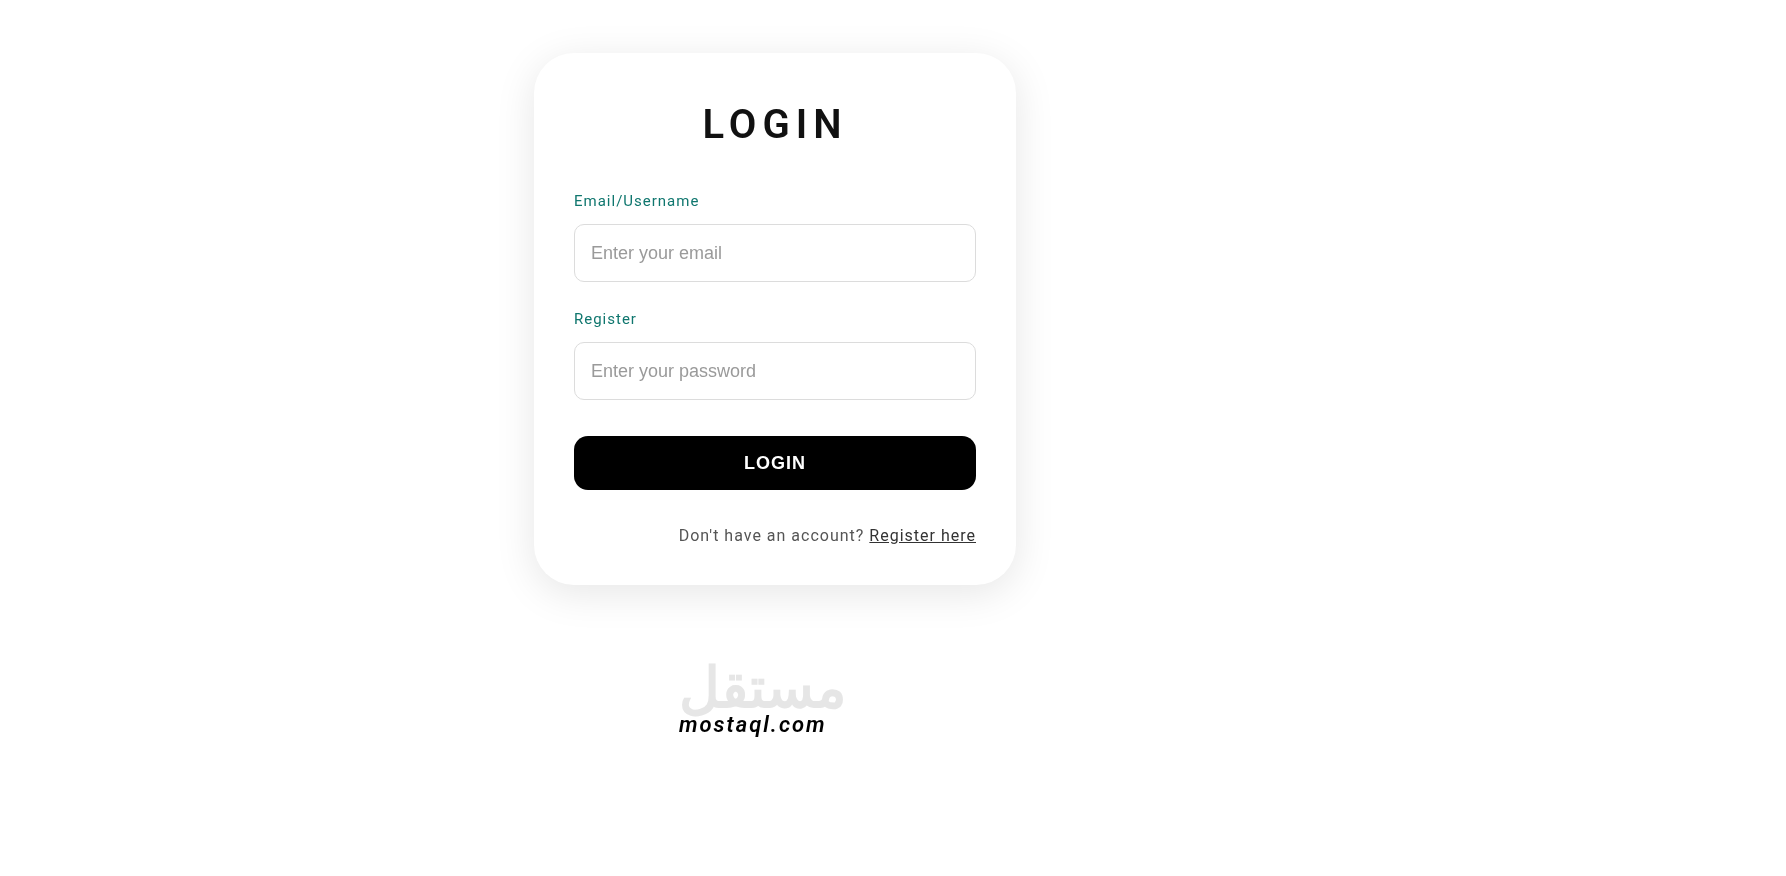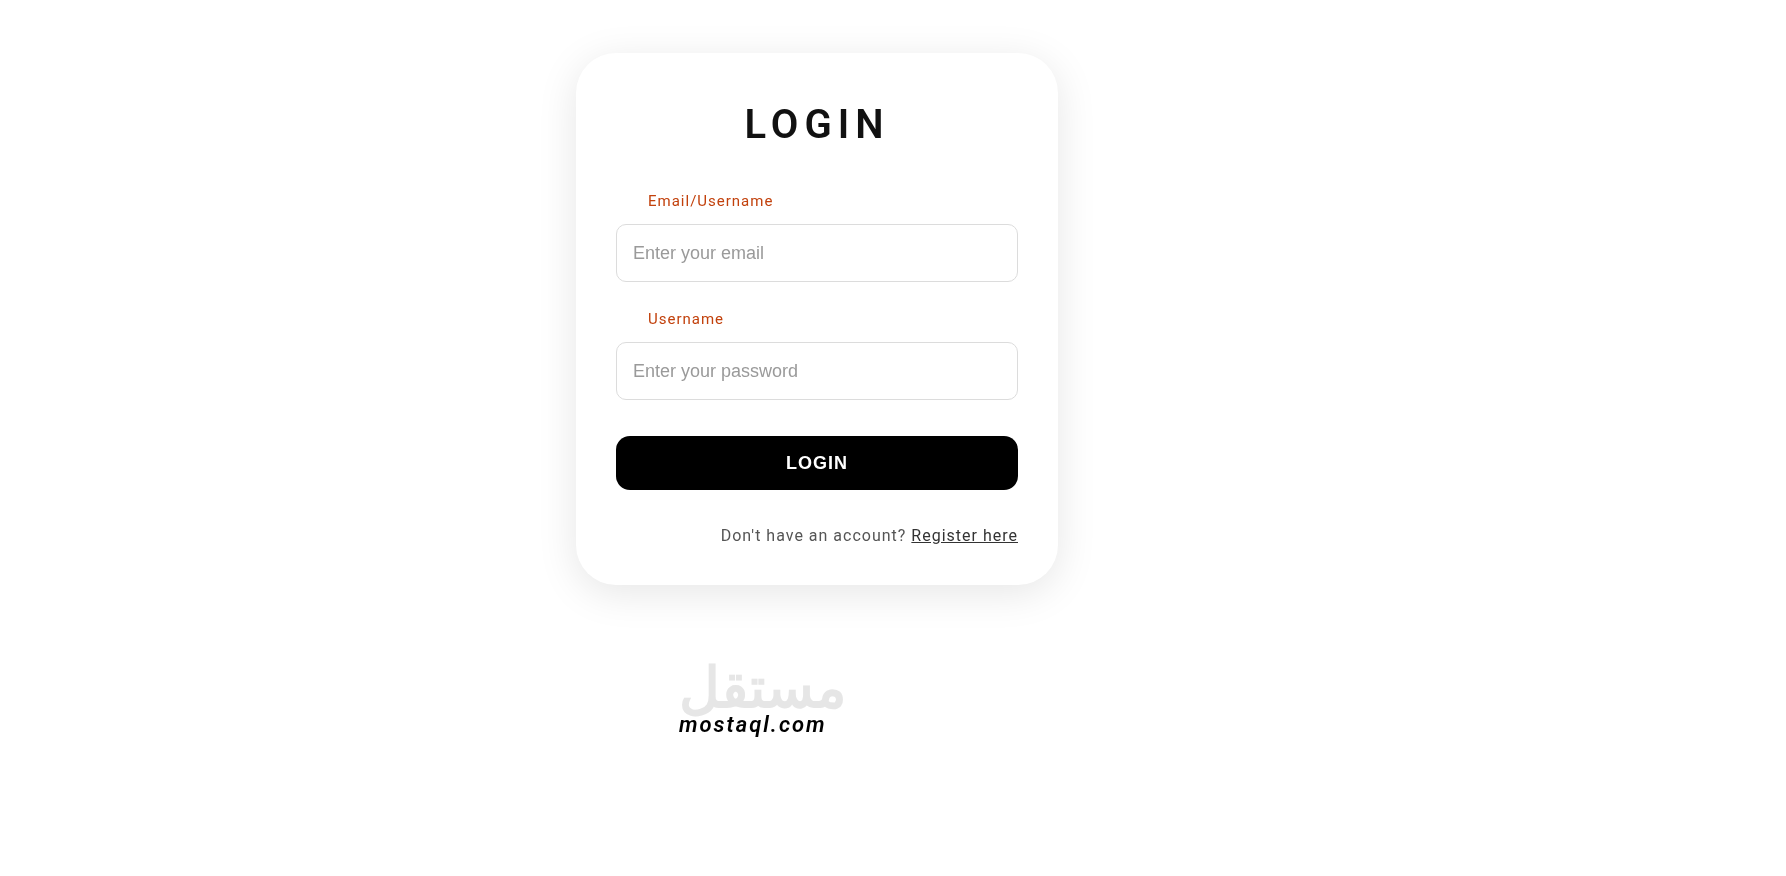--- a/index.html
+++ b/index.html
@@ -5,43 +5,42 @@
     * { margin: 0; padding: 0; box-sizing: border-box; }
     body {
       font-family: -apple-system, BlinkMacSystemFont, "Segoe UI", Roboto, sans-serif;
       background: #ffffff;
       width: 1786px;
       height: 876px;
       position: relative;
     }
     .login-card {
       position: absolute;
-      left: 576px;
+      left: 534px;
       top: 53px;
       width: 482px;
       background: #ffffff;
       border-radius: 40px;
       box-shadow: 0 8px 40px rgba(0,0,0,0.10);
       padding: 48px 40px 40px 40px;
     }
     .login-title {
       text-align: center;
       font-size: 40px;
       font-weight: 600;
       letter-spacing: 6px;
       color: #111;
       margin-bottom: 44px;
     }
     .field-label {
       display: block;
       font-size: 15px;
-      color: #c2410c;
+      color: #0f766e;
       letter-spacing: 1px;
       margin-bottom: 14px;
-      margin-left: 32px;
     }
     .text-input {
       width: 100%;
       height: 58px;
       border: 1px solid #dcdcdc;
       border-radius: 10px;
       padding: 14px 16px;
       font-size: 18px;
       color: #333;
       margin-bottom: 28px;
@@ -100,21 +99,21 @@
   </style>
 </head>
 <body>
 
 <div class="login-card">
   <h1 class="login-title">LOGIN</h1>
 
   <label class="field-label">Email/Username</label>
   <input type="text" class="text-input" placeholder="Enter your email" style="">
 
-  <label class="field-label">Username</label>
+  <label class="field-label">Register</label>
   <input type="password" class="text-input" placeholder="Enter your password" style="">
 
   <button class="login-button">LOGIN</button>
 
   <div class="register-row">
     <span>Don't have an account? </span><a class="register-link">Register here</a>
   </div>
 </div>
 
 <div class="watermark">

